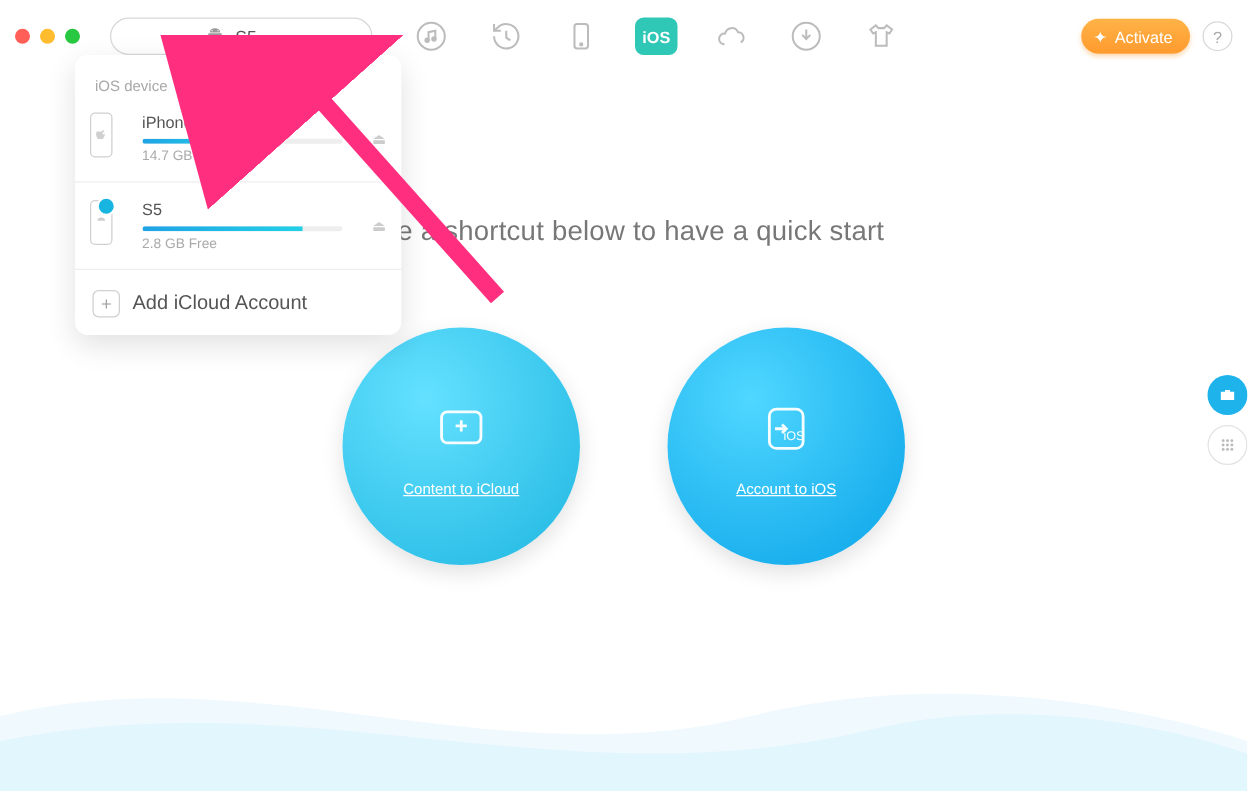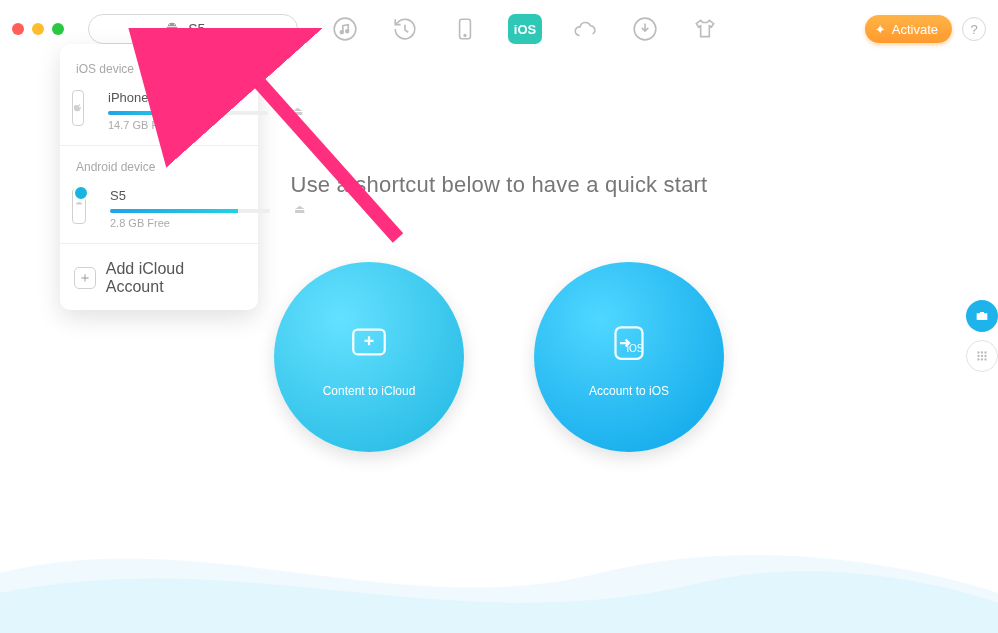--- a/index.html
+++ b/index.html
@@ -73,21 +73,21 @@
   .help-btn {
     width:24px; height:24px; border-radius:50%;
     border:1px solid #d8d8d8; display:flex; align-items:center; justify-content:center;
     color:#aaa; font-size:13px; cursor:pointer;
   }
 
   
   .dropdown {
     position:absolute;
     top:44px; left:60px;
-    width:198px;
+    width:261px;
     background:#fff;
     border-radius:10px;
     box-shadow: 0 8px 24px rgba(0,0,0,0.12);
     padding: 10px 0 4px 0;
     z-index: 50;
   }
   .dd-section-title {
     font-size:12px; color:#a8a8a8;
     padding: 8px 16px 6px;
   }
@@ -147,21 +147,21 @@
     width:190px; height:190px; border-radius:50%;
     display:flex; flex-direction:column;
     align-items:center; justify-content:center;
     color:#fff; cursor:pointer;
     box-shadow: 0 6px 18px rgba(0,0,0,.12);
   }
   .circle.c1 { background: radial-gradient(circle at 35% 30%, #64e1ff, #1fb6e1); }
   .circle.c2 { background: radial-gradient(circle at 35% 30%, #4fd7ff, #0aa3e8); }
   .circle.c3 { background: radial-gradient(circle at 35% 30%, #e66bff, #b84af0); }
   .circle svg { width:54px; height:54px; margin-bottom:14px; opacity:.95; }
-  .circle-label { font-size:12px; }
+  .circle-label { font-size:12px;text-decoration:underline; }
 
   
   .side-float {
     position:absolute; right:0; top:300px;
     display:flex; flex-direction:column; gap:8px;
   }
   .side-float > div {
     width:32px; height:32px; border-radius:50%;
     display:flex; align-items:center; justify-content:center;
     font-size:14px; cursor:pointer;
@@ -264,21 +264,20 @@
       <div class="dd-name">iPhone (Сергей)</div>
       <div class="dd-bar">
           <div style="width:45%"></div>
         </div>
       <div class="dd-free">14.7 GB Free</div>
     </div>
     <div class="dd-eject">⏏</div>
   </div>
 
   <div class="dd-divider"></div>
-  <div class="dd-section-title">Android device</div>
   <div class="dd-item">
     <div class="phone-ico checked">
       <svg width="12" height="12" viewBox="0 0 24 24" fill="currentColor">
           <path d="M6 8c0-2 2.5-4 6-4s6 2 6 4v1H6V8z"></path>
         </svg>
     </div>
     <div class="dd-body">
       <div class="dd-name">S5</div>
       <div class="dd-bar">
           <div style="width:80%"></div>

